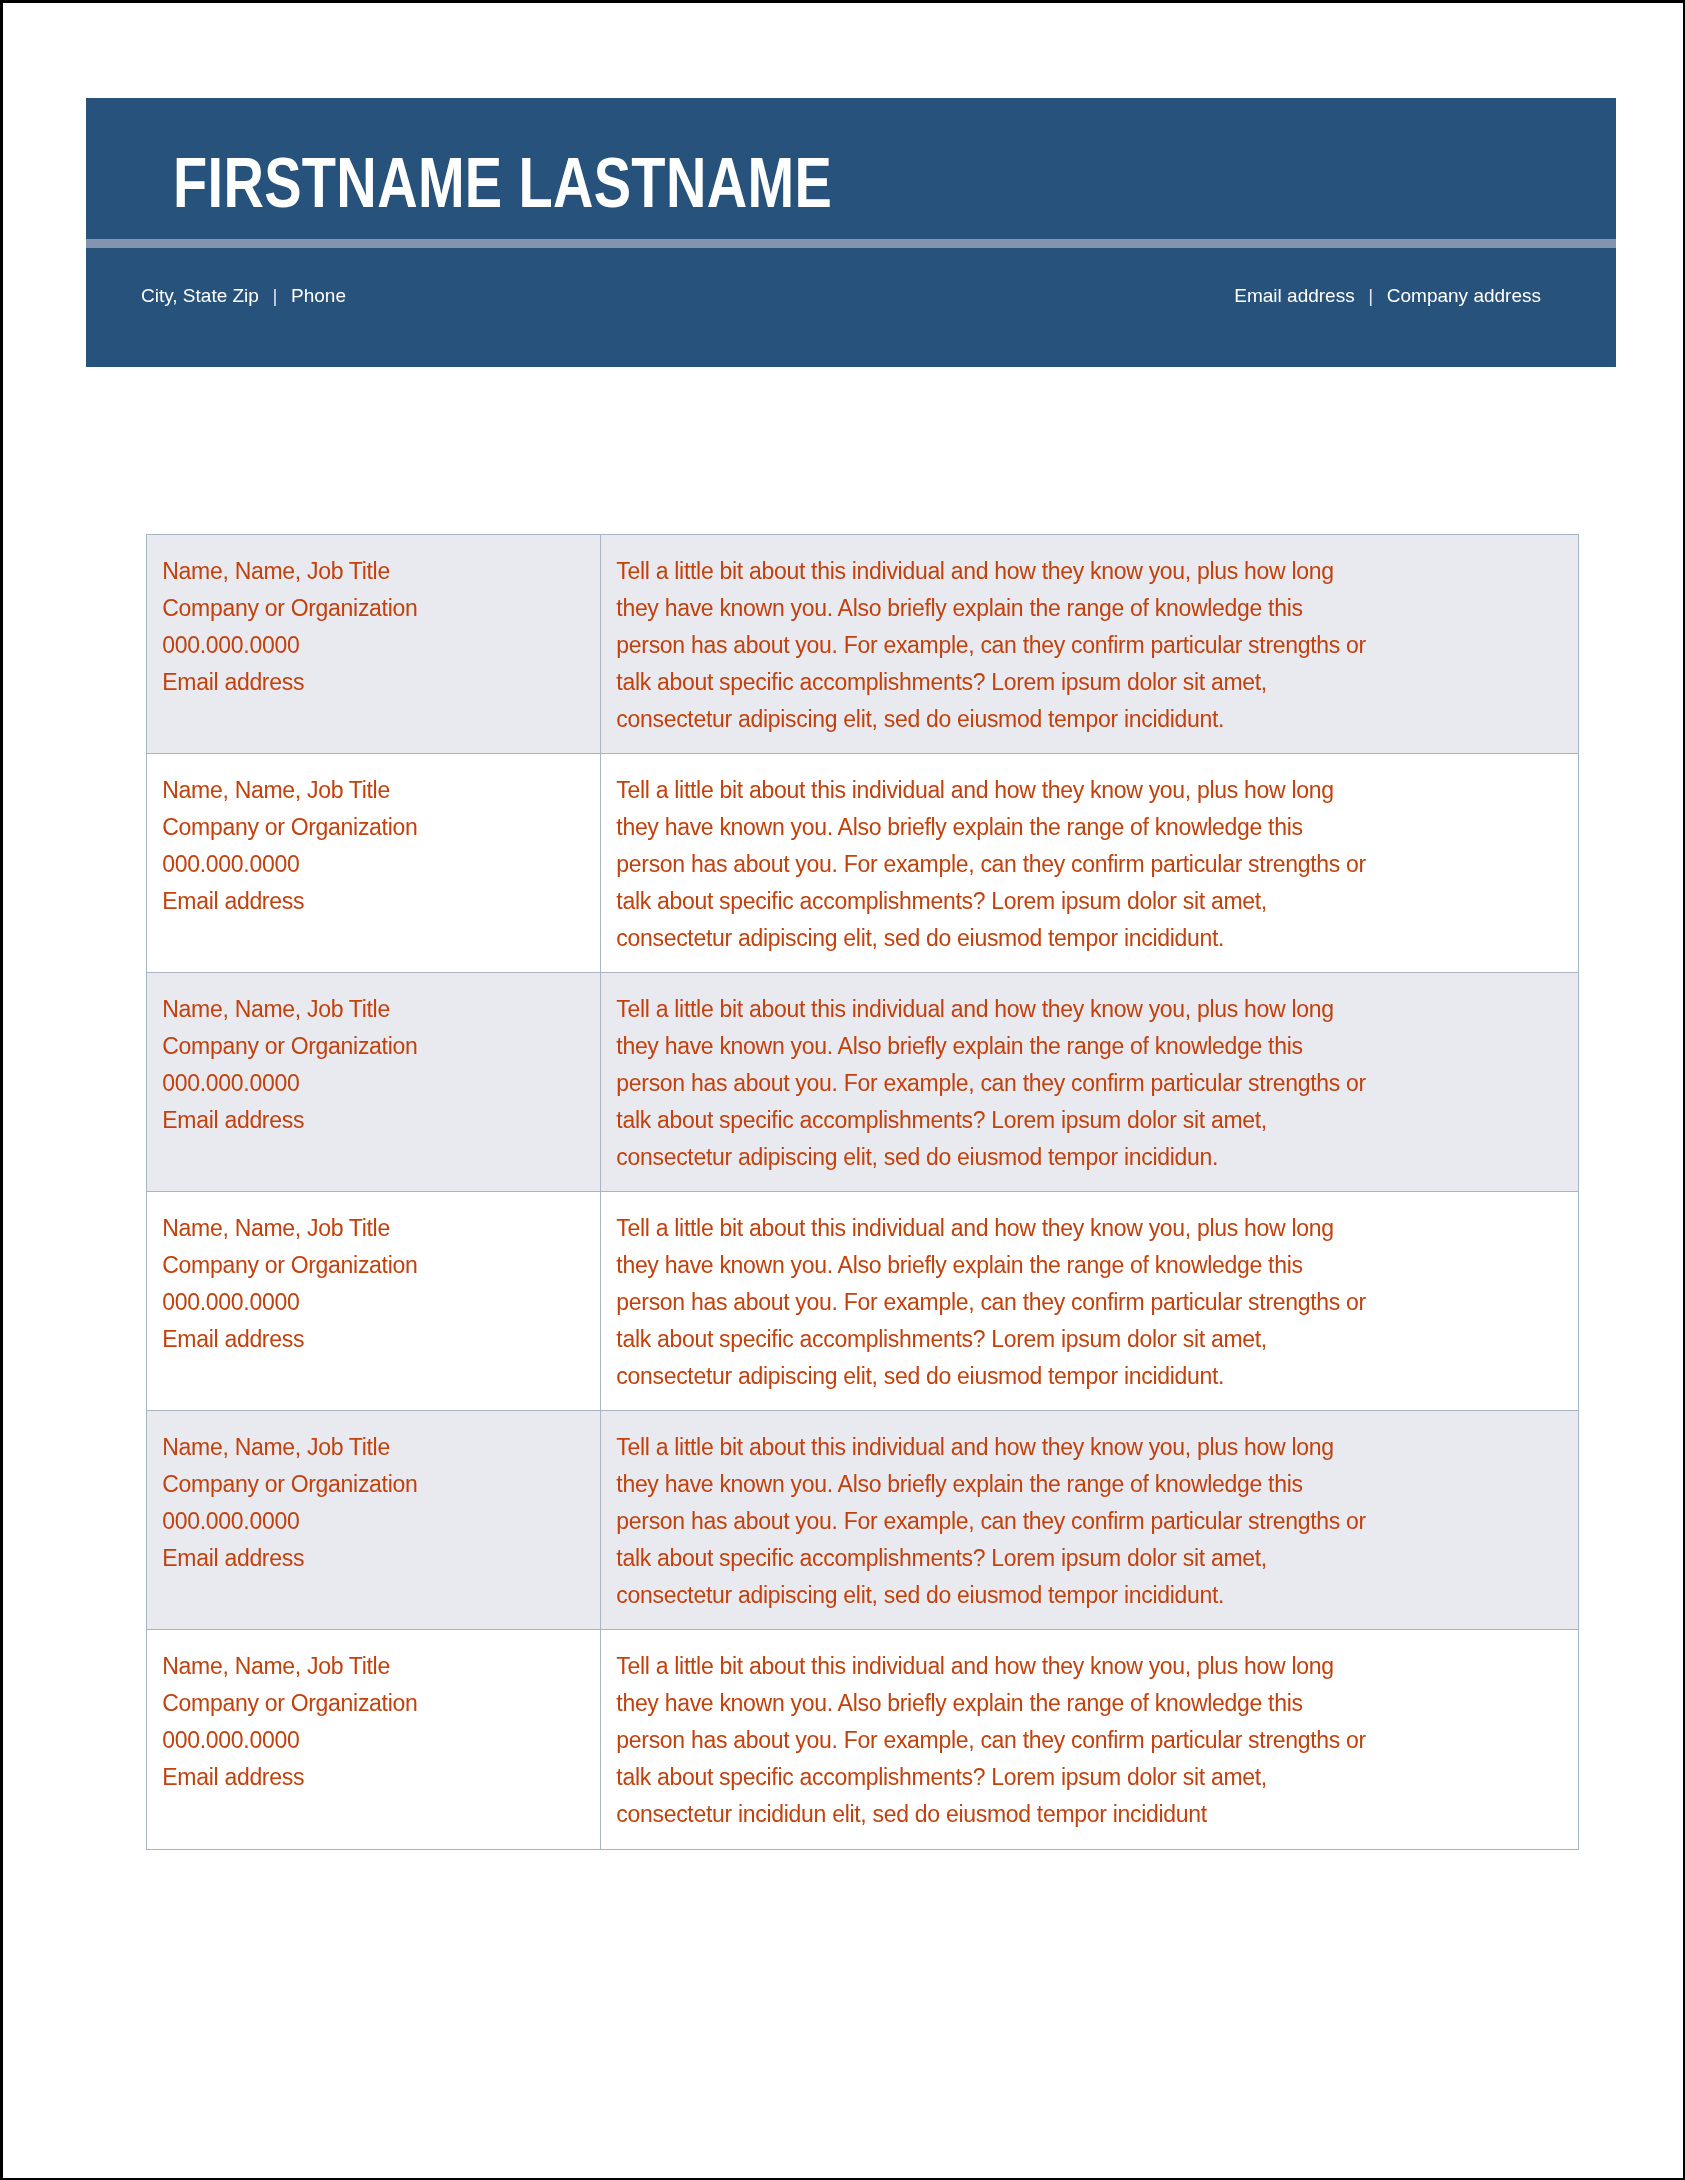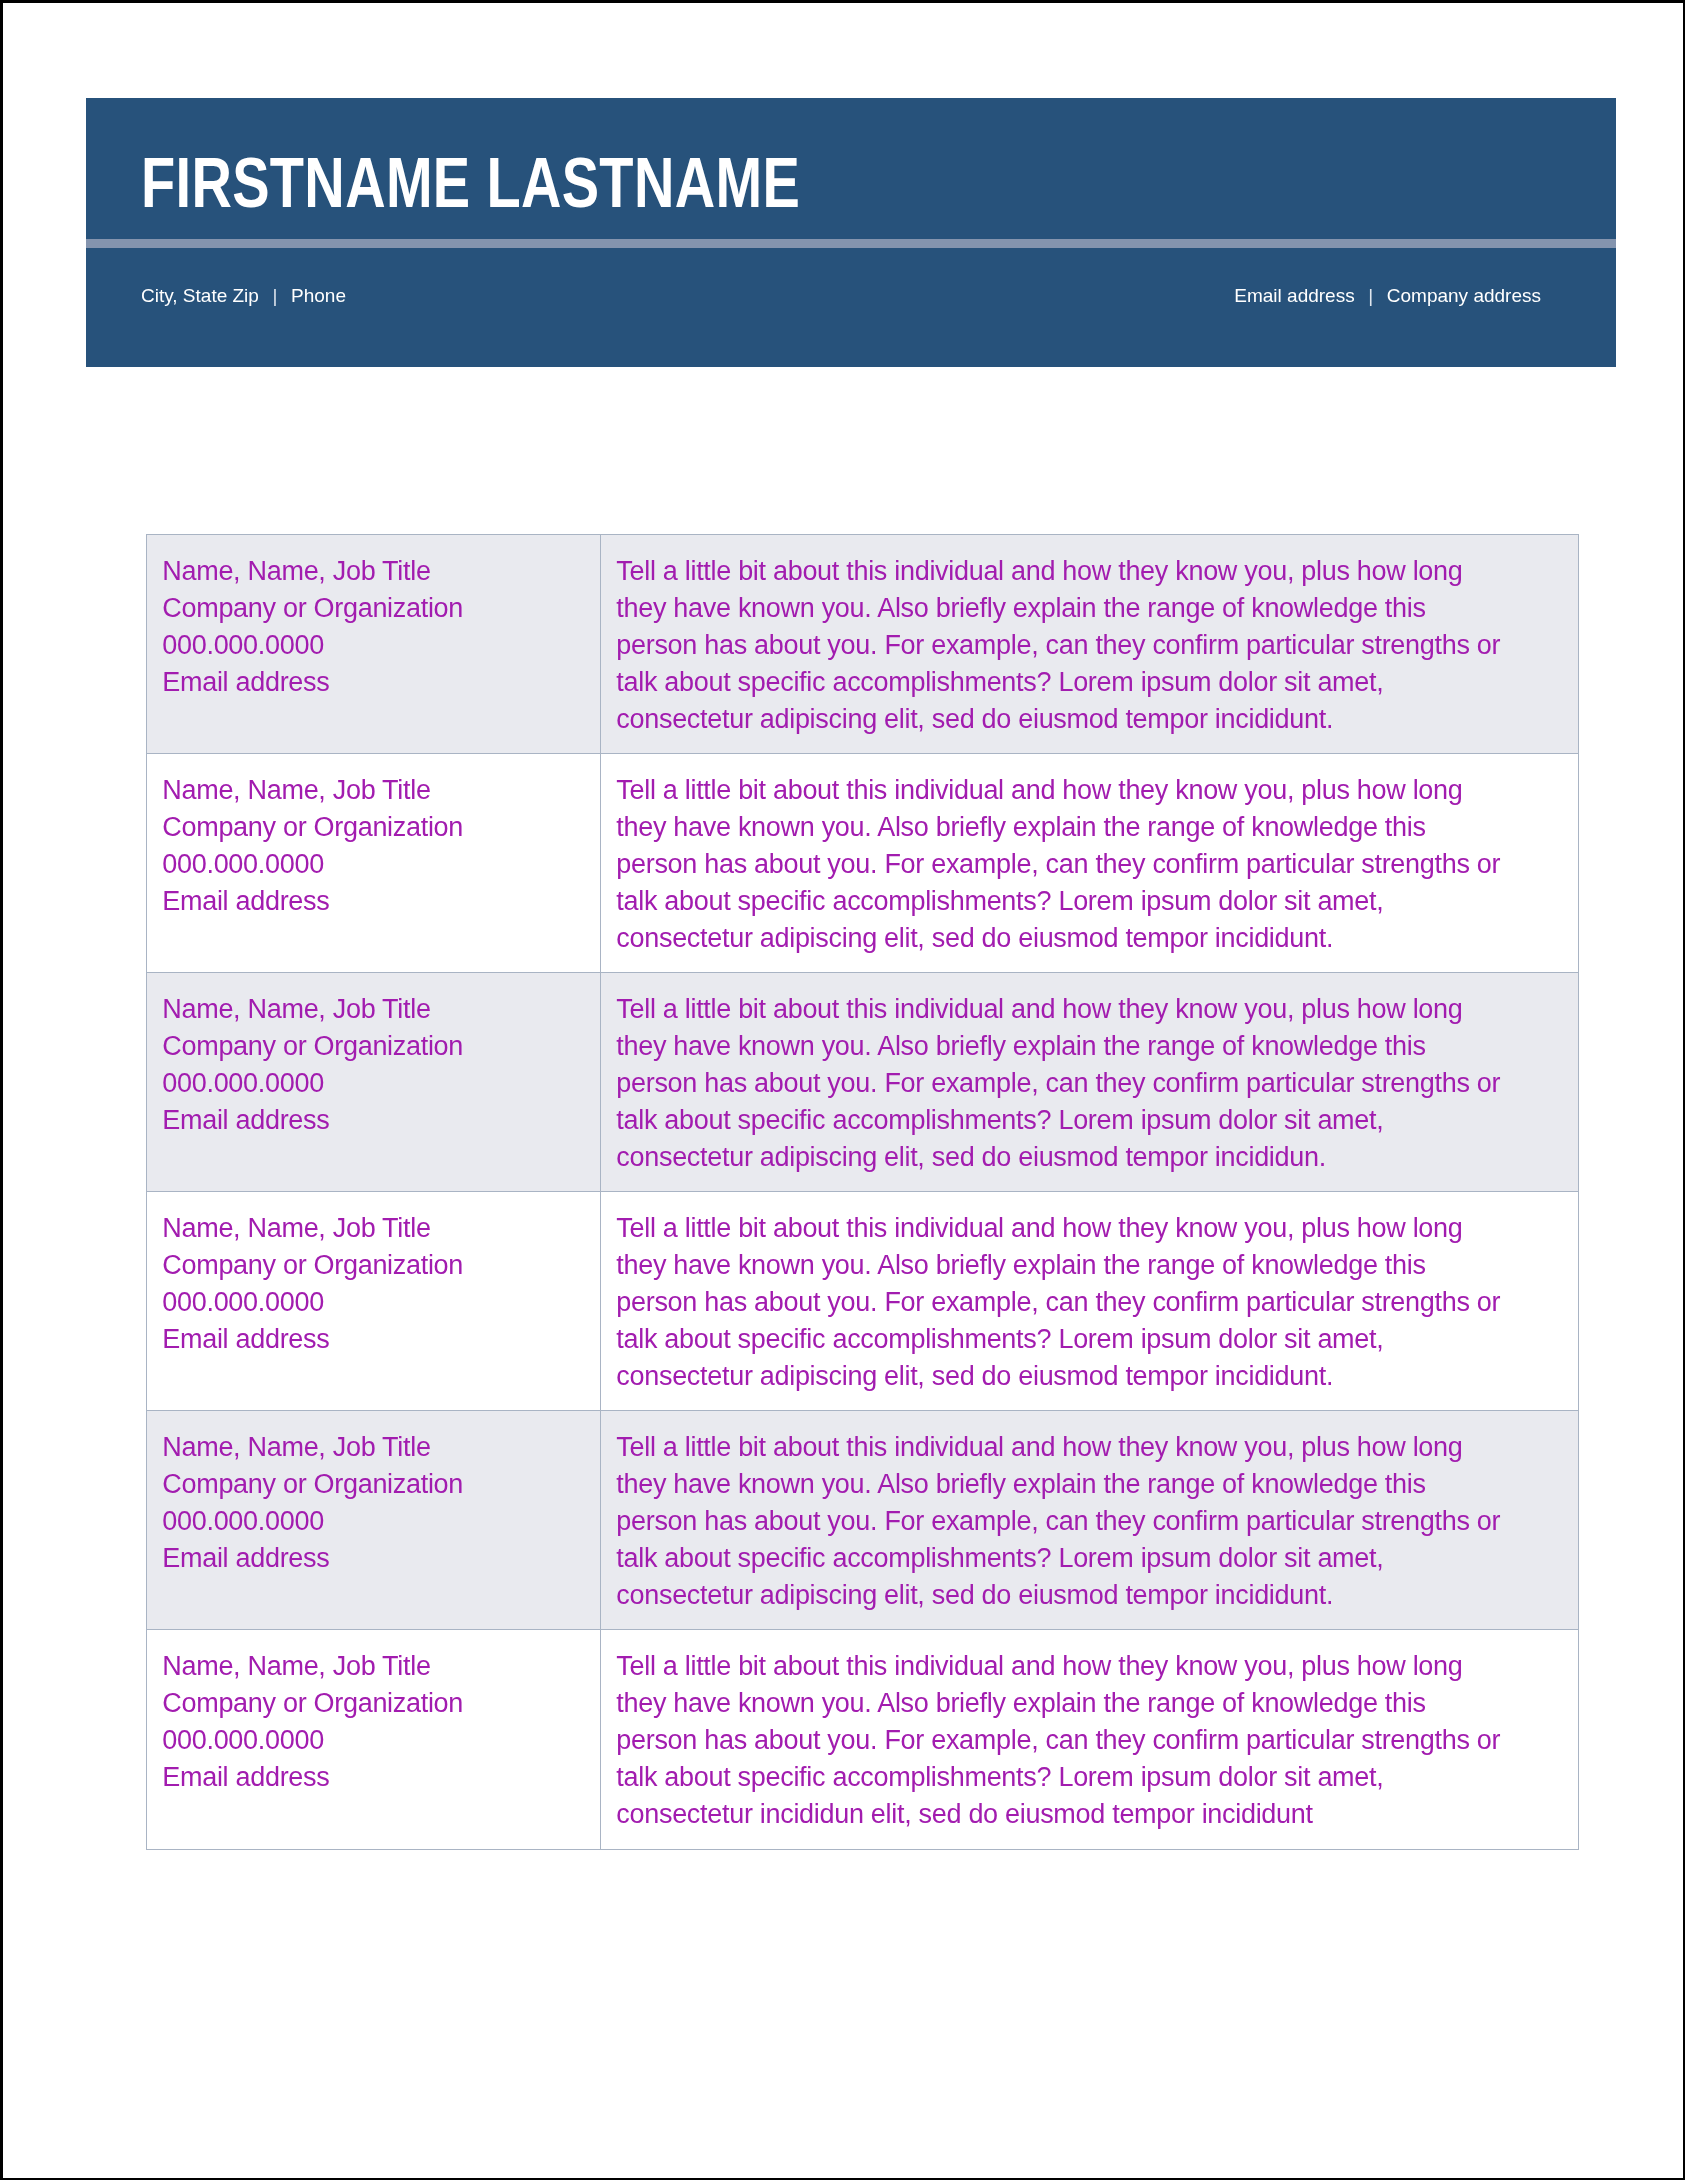--- a/index.html
+++ b/index.html
@@ -26,20 +26,21 @@
     width: 1530px;
     height: 269px;
     background: #27527B;
   }
   .band-title {
     box-sizing: border-box;
     height: 141px;
     display: flex;
     align-items: center;
     padding: 29px 0 0 55px;
+    margin-left: 32px;
   }
   .name-text {
     display: inline-block;
     color: #ffffff;
     font-size: 70px;
     font-weight: 700;
     letter-spacing: 0.4px;
     white-space: nowrap;
     transform: scaleX(0.80);
     transform-origin: 0 50%;
@@ -124,22 +125,22 @@
     box-sizing: border-box;
     height: 219px;
     border-bottom: 0.9px solid #A9B4C4;
     background: #ffffff;
   }
   .trow:last-child { border-bottom: none; }
   .trow.alt { background: #E9EAEF; }
   .cell {
     box-sizing: border-box;
     padding: 18px 12px 0 15.3px;
-    color: #a21caf;
-    font-size: 27px;
+    color: #c2410c;
+    font-size: 23px;
     letter-spacing: -0.3px;
     line-height: 37px;
   }
   .cell .line { white-space: nowrap; }
 </style>
 </head>
 <body>
 
 <div class="page">
 

